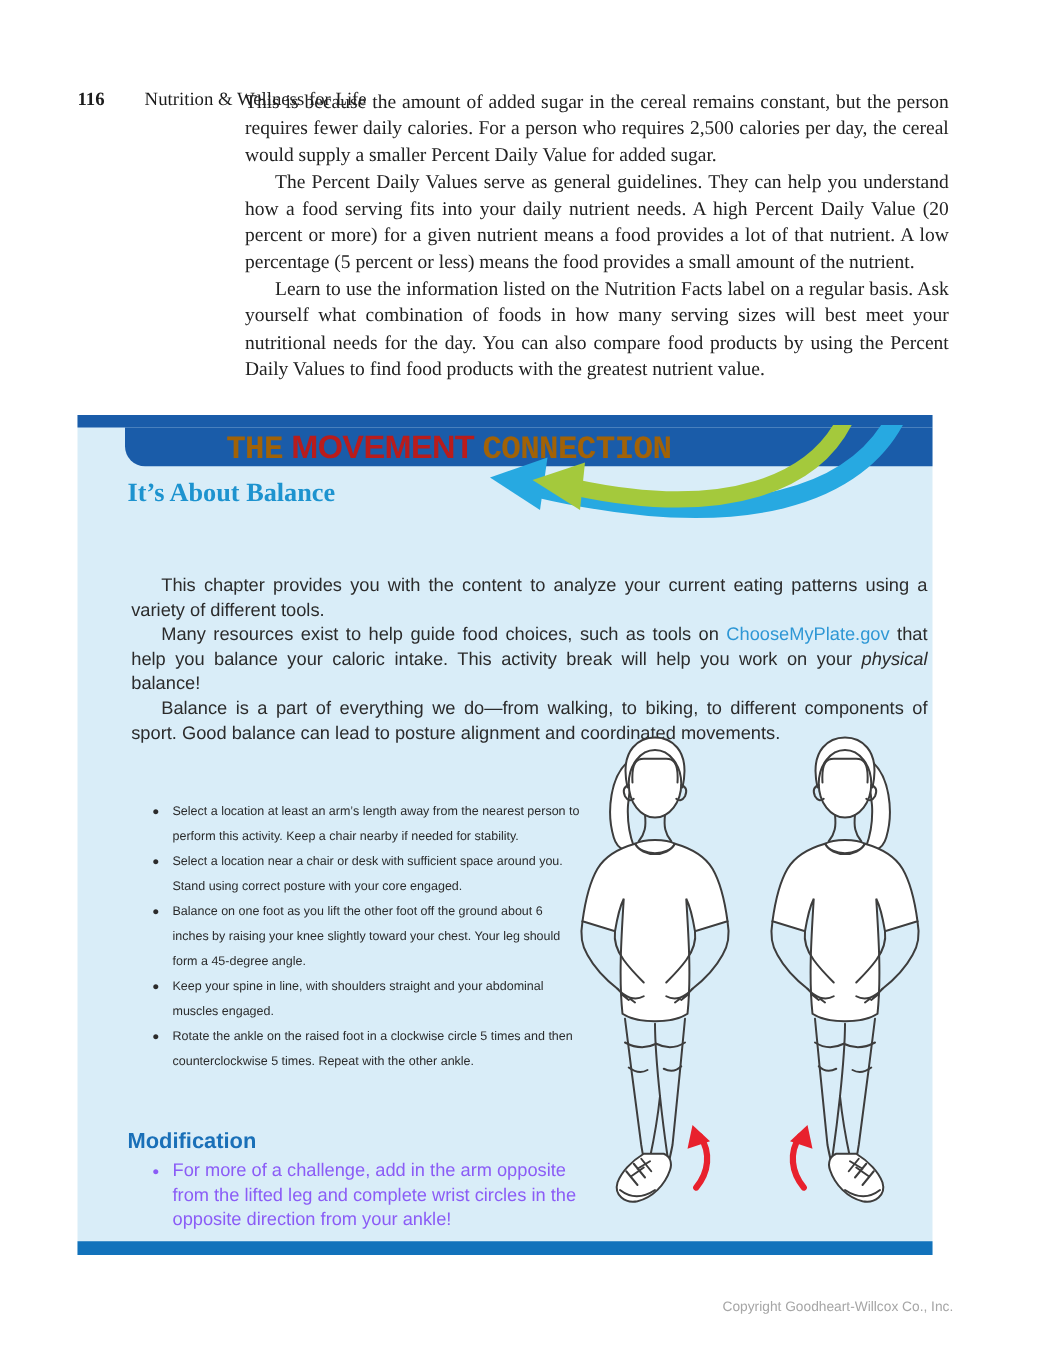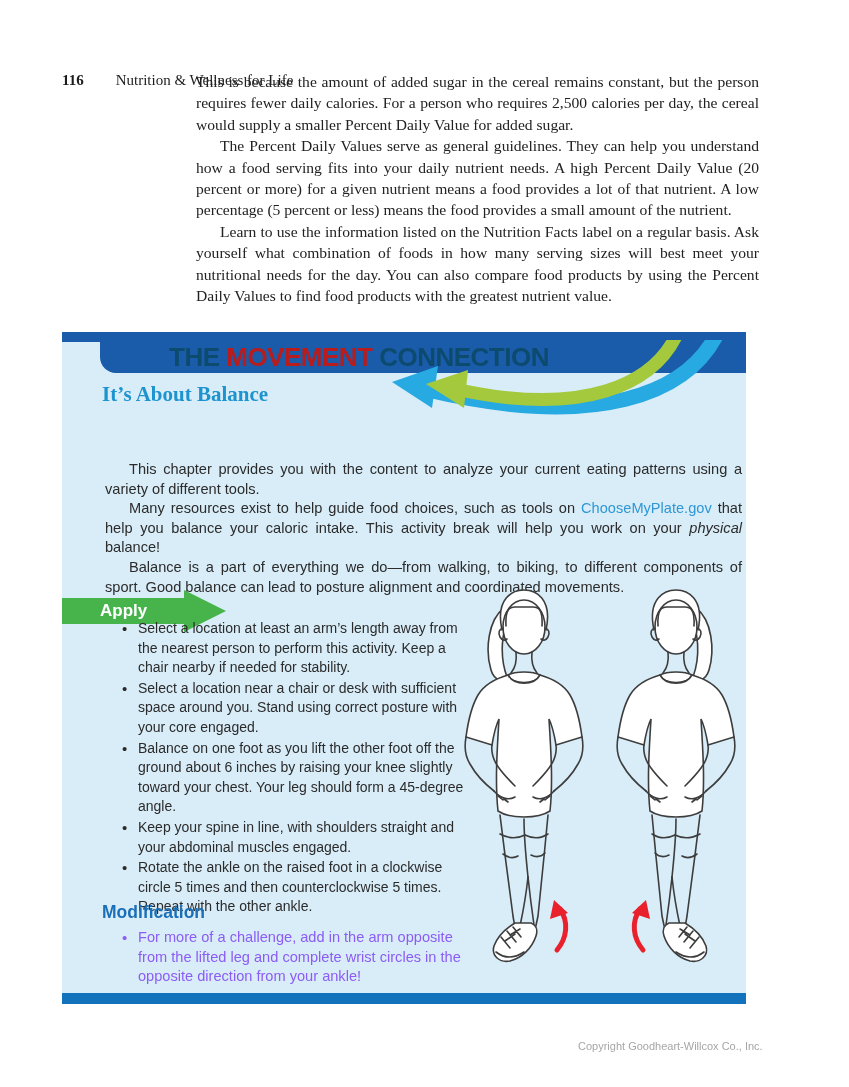--- a/index.html
+++ b/index.html
@@ -29,21 +29,21 @@
   .fbox-topstrip { position:absolute; top:0; left:0; right:0; height:10px; background:#1a5ca9; }
   .fbox-titlebar {
     position:absolute; top:10px; left:38px; right:0; height:31px;
     background:#1a5ca9; border-bottom-left-radius:16px;
   }
   .fbox-title {
     position:absolute; top:9px; left:60px; right:150px; height:34px;
     text-align:center; font-weight:bold; font-size:26px; letter-spacing:-0.5px;
     line-height:32px; white-space:nowrap;
   }
-  .t-green { color:#0c4a6e; }
+  .t-green { color:#a16207;font-family:Liberation Mono, monospace; }
   .t-white { color:#b91c1c; }
   .swoosh { position:absolute; top:8px; left:300px; width:384px; height:100px; }
 
   .fbox-subtitle {
     position:absolute; left:40px; top:50px;
     font-family:"Liberation Serif", serif; font-weight:bold;
     font-size:21px; color:#1d93cf;
   }
 
   .banner { position:absolute; left:0; width:170px; height:42px; }
@@ -57,22 +57,22 @@
 
   .whytext {
     position:absolute; left:43px; top:128px; width:637px;
     font-size:14.6px; line-height:19.6px; text-align:justify; color:#2b2b2b;
   }
   .whytext p { text-indent:24px; }
   .link { color:#2e97d5; text-decoration:none; cursor:pointer;margin-top:11px; }
   .ital { font-style:italic; }
 
   .applylist {
-    position:absolute; left:60px; top:287px; width:342px;
-    font-size:14px; line-height:19.6px; color:#2b2b2b;
+    position:absolute; left:60px; top:308px; width:342px;
+    font-size:10px; line-height:19.6px; color:#2b2b2b;
   }
   .applylist li, .modlist li { list-style:none; position:relative; padding-left:16px; margin-bottom:1px; }
   .applylist li::before, .modlist li::before {
     content:"\2022"; position:absolute; left:0; top:0; font-size:15px;
   }
 
   .mod-head {
     position:absolute; left:40px; top:570px; font-weight:bold;
     font-size:17.5px; color:#1a70b8;
   }
@@ -124,26 +124,20 @@
 
     <div class="fbox-subtitle">It’s About Balance</div>
 
 
     <div class="whytext">
       <p>This chapter provides you with the content to analyze your current eating patterns using a variety of different tools.</p>
       <p><span>Many resources exist to help guide food choices, such as tools on </span><a class="link">ChooseMyPlate.gov</a><span> that help you balance your caloric intake. This activity break will help you work on your </span><span class="ital">physical</span><span> balance!</span></p>
       <p>Balance is a part of everything we do—from walking, to biking, to different components of sport. Good balance can lead to posture alignment and coordinated movements.</p>
     </div>
 
-    <div class="banner" id="banner-apply">
-      <svg width="170" height="42" viewBox="0 0 170 42">
-        <polygon points="0,8 122,8 122,0 164,21 122,42 122,34 0,34" fill="#47b44b"></polygon>
-      </svg>
-      <span class="banner-label">Apply</span>
-    </div>
 
     <ul class="applylist">
       <li>Select a location at least an arm’s length away from the nearest person to perform this activity. Keep a chair nearby if needed for stability.</li>
       <li>Select a location near a chair or desk with sufficient space around you. Stand using correct posture with your core engaged.</li>
       <li>Balance on one foot as you lift the other foot off the ground about 6 inches by raising your knee slightly toward your chest. Your leg should form a 45-degree angle.</li>
       <li>Keep your spine in line, with shoulders straight and your abdominal muscles engaged.</li>
       <li>Rotate the ankle on the raised foot in a clockwise circle 5 times and then counterclockwise 5 times. Repeat with the other ankle.</li>
     </ul>
 
     <div class="mod-head">Modification</div>

